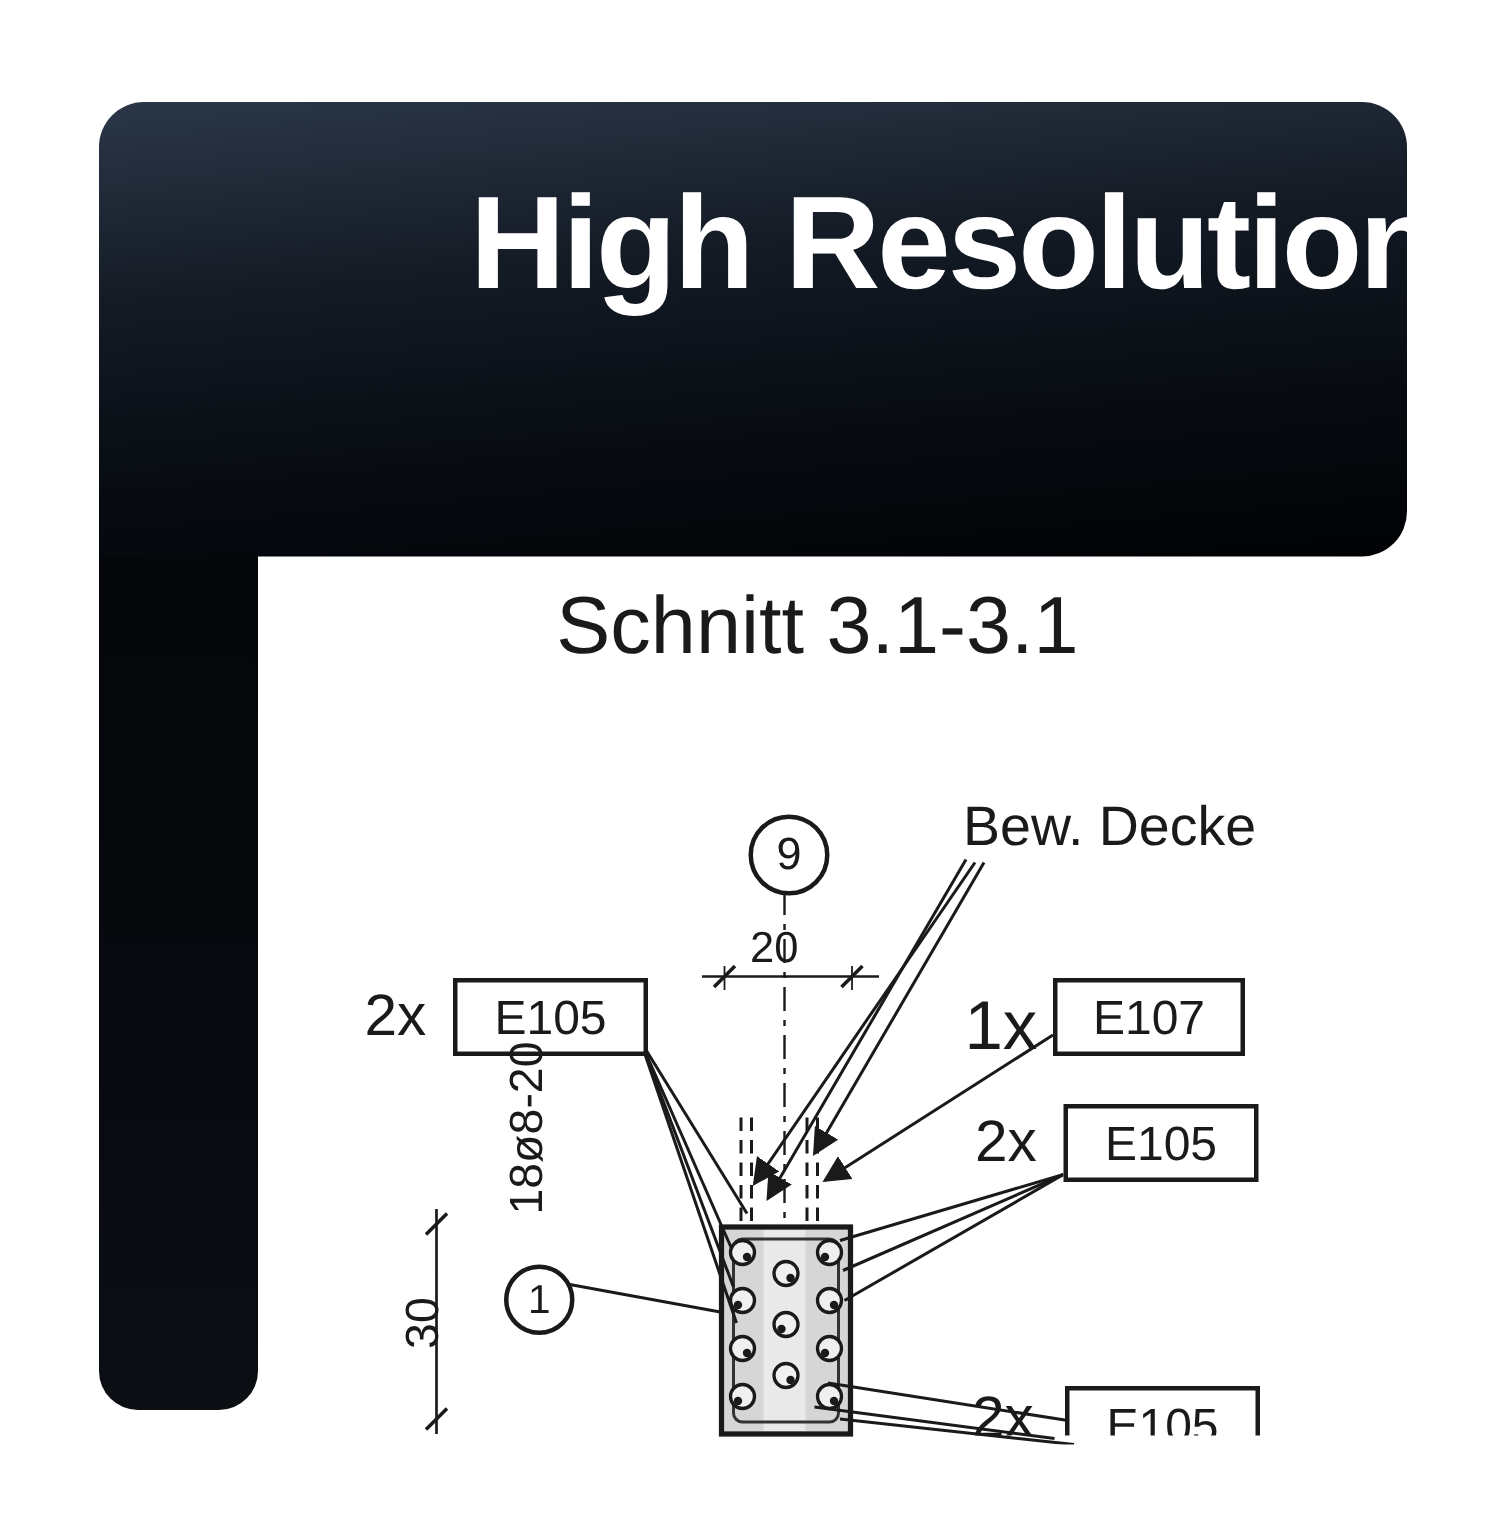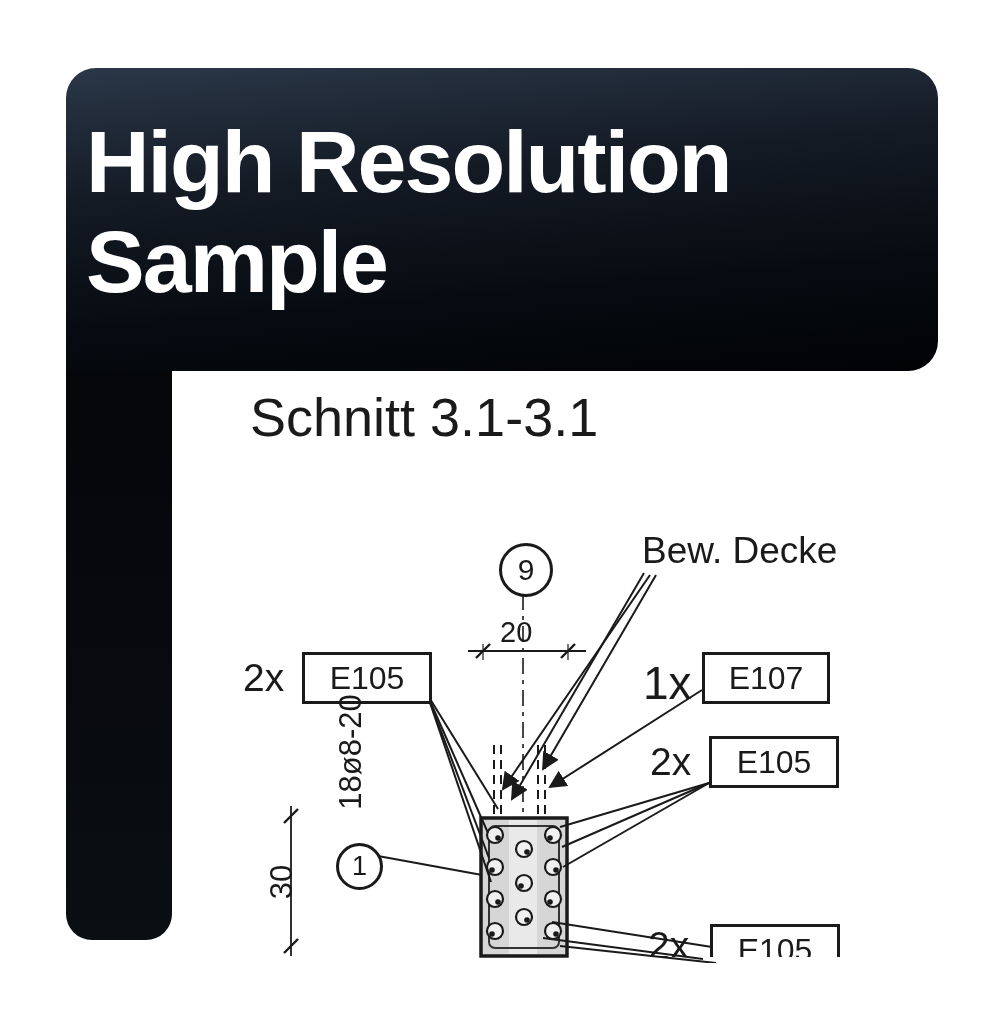--- a/index.html
+++ b/index.html
@@ -21,62 +21,60 @@
     z-index:3;
   }
   .banner-left{
     position:absolute;left:66px;top:330px;width:106px;height:610px;
     border-radius:0 0 26px 26px;
     background:linear-gradient(180deg,#04060a 0%,#07090e 50%,#0b0e13 100%);
     z-index:2;
   }
   .banner-text{
     position:absolute;left:66px;top:112px;width:892px;
-    text-align:left;color:#ffffff;font-weight:700;
+    text-align:right;color:#ffffff;font-weight:700;
     font-size:88px;line-height:1.14;letter-spacing:-2px;
     z-index:4;
-    padding-left:20px;
   }
 
   
   .lbl{position:absolute;color:var(--ink);white-space:nowrap;z-index:5;}
   .tag{
     position:absolute;border:3px solid var(--ink);
     display:flex;align-items:center;justify-content:center;
     font-size:32px;background:#fff;z-index:5;
   }
   .callout{
     position:absolute;border:3px solid var(--ink);border-radius:50%;
     display:flex;align-items:center;justify-content:center;
     background:#fff;z-index:5;
   }
   .rot{transform:rotate(-90deg);text-align:center;}
 
   .title{
     position:absolute;left:250px;top:386px;width:590px;
-    text-align:left;font-size:54px;z-index:5;
+    text-align:center;font-size:54px;z-index:5;
   }
 
   svg.draw{position:absolute;left:0;top:0;z-index:1;}
 
   .bottom-clip{
     position:absolute;left:630px;top:920px;width:240px;height:37px;
     overflow:hidden;z-index:5;
   }
   .bottom-clip .qty{position:absolute;left:18px;top:4px;font-size:39px;}
   .bottom-clip .tag{position:absolute;left:80px;top:4px;width:124px;height:47px;}
 </style>
 </head>
 <body>
 
 <div class="banner-left"></div>
 <div class="banner-top"></div>
 <div class="banner-text">
   <div>High Resolution</div>
-  <div>Sample</div>
 </div>
 
 <svg class="draw" width="1005" height="1015" viewBox="0 0 1005 1015">
   <defs>
     <marker id="arrow" markerWidth="9" markerHeight="9" refX="8" refY="4.5" orient="auto">
       <path d="M0,0 L9,4.5 L0,9 Z" fill="#1a1a1a"></path>
     </marker>
   </defs>
 
   <g stroke="#1a1a1a" stroke-width="1.6" stroke-dasharray="16 6 4 6">

